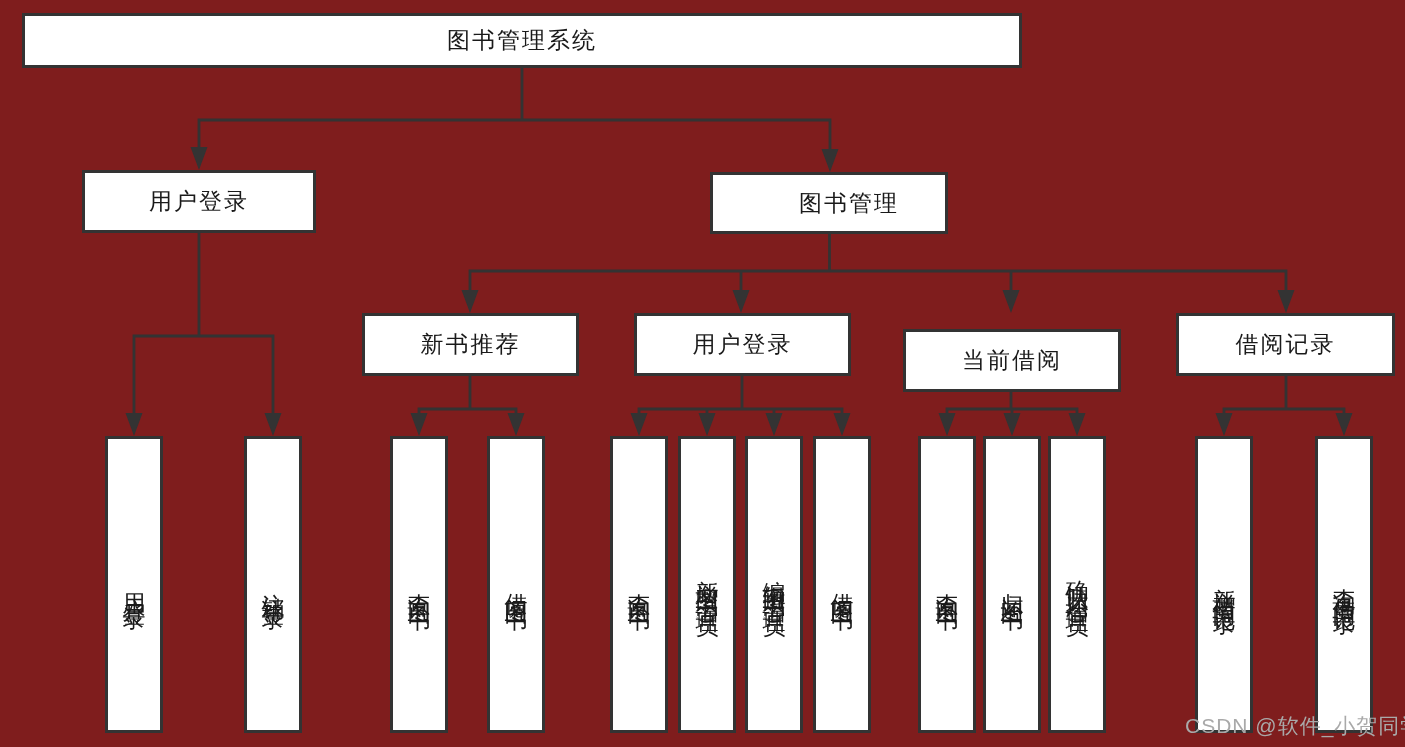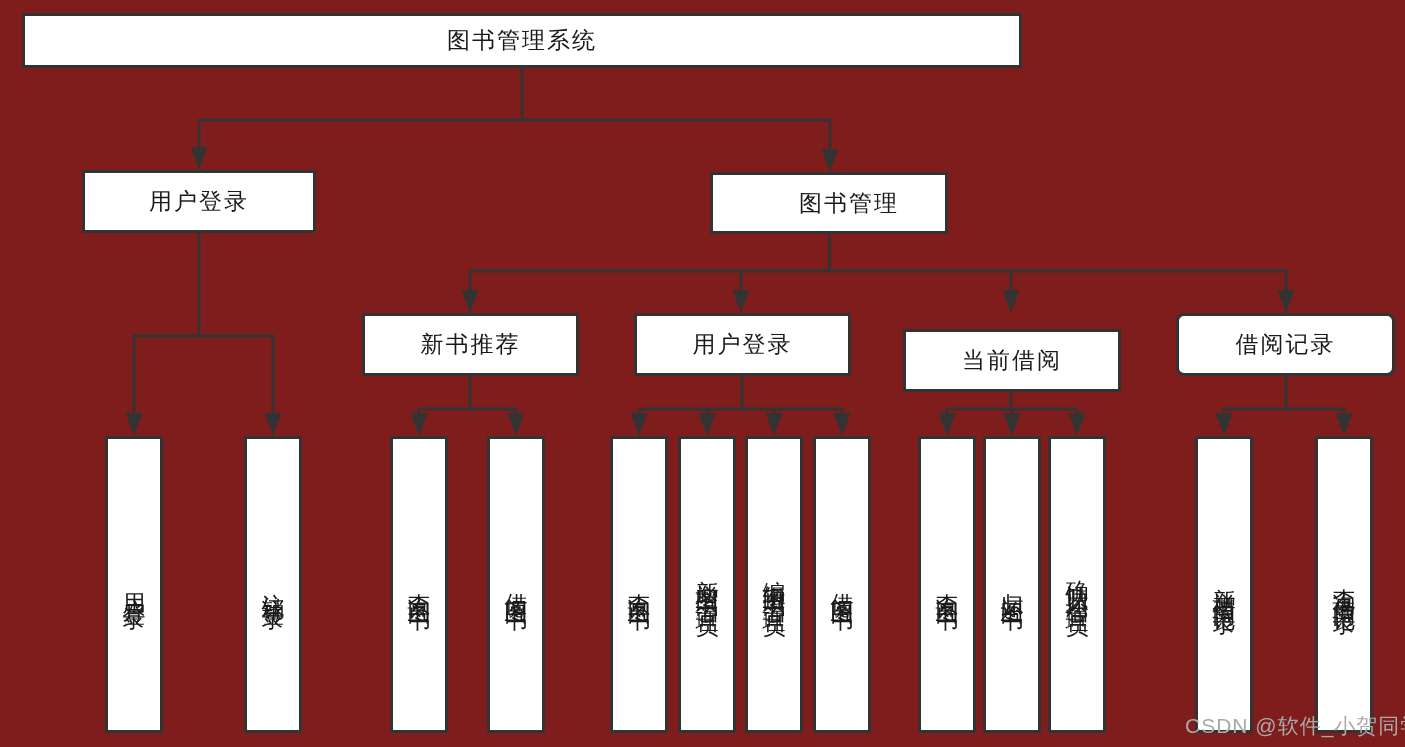--- a/index.html
+++ b/index.html
@@ -112,21 +112,21 @@
   </svg>
 
   <div class="node h-node" style="left:22px; top:13px; width:1000px; height:55px;">图书管理系统</div>
 
   <div class="node h-node" style="left:82px; top:170px; width:234px; height:63px;">用户登录</div>
   <div class="node h-node" style="left:710px; top:172px; width:238px; height:62px;padding-left:40px;">图书管理</div>
 
   <div class="node h-node" style="left:362px; top:313px; width:217px; height:63px;">新书推荐</div>
   <div class="node h-node" style="left:634px; top:313px; width:217px; height:63px;">用户登录</div>
   <div class="node h-node" style="left:903px; top:329px; width:218px; height:63px;">当前借阅</div>
-  <div class="node h-node" style="left:1176px; top:313px; width:219px; height:63px;border-radius:8px;">借阅记录</div>
+  <div class="node h-node" style="left:1176px; top:313px; width:219px; height:63px;">借阅记录</div>
 
   <div class="node v-node" style="left:105px; top:436px; width:58px; height:297px;">用户登录</div>
   <div class="node v-node" style="left:244px; top:436px; width:58px; height:297px;">注销登录</div>
 
   <div class="node v-node" style="left:390px; top:436px; width:58px; height:297px;">查询图书</div>
   <div class="node v-node" style="left:487px; top:436px; width:58px; height:297px;">借阅图书</div>
 
   <div class="node v-node" style="left:610px; top:436px; width:58px; height:297px;">查询图书</div>
   <div class="node v-node" style="left:678px; top:436px; width:58px; height:297px;">新增图书（管理员）</div>
   <div class="node v-node" style="left:745px; top:436px; width:58px; height:297px;">编辑图书（管理员）</div>

